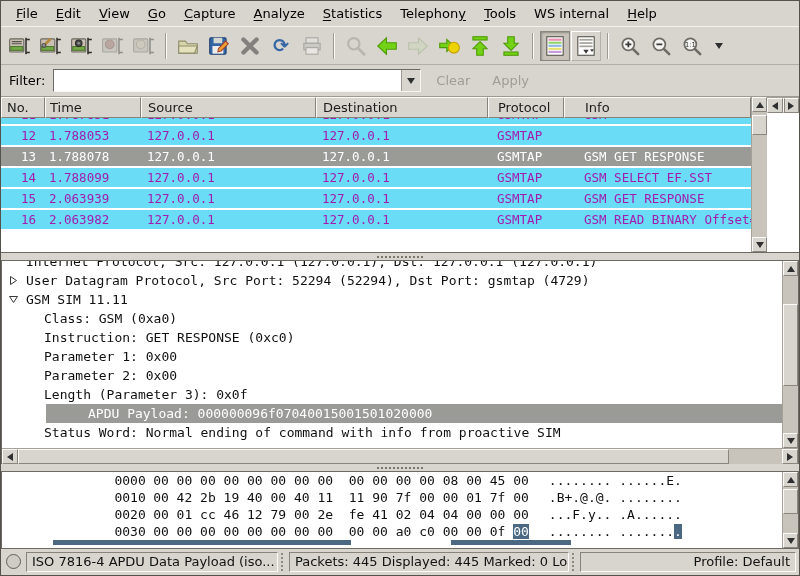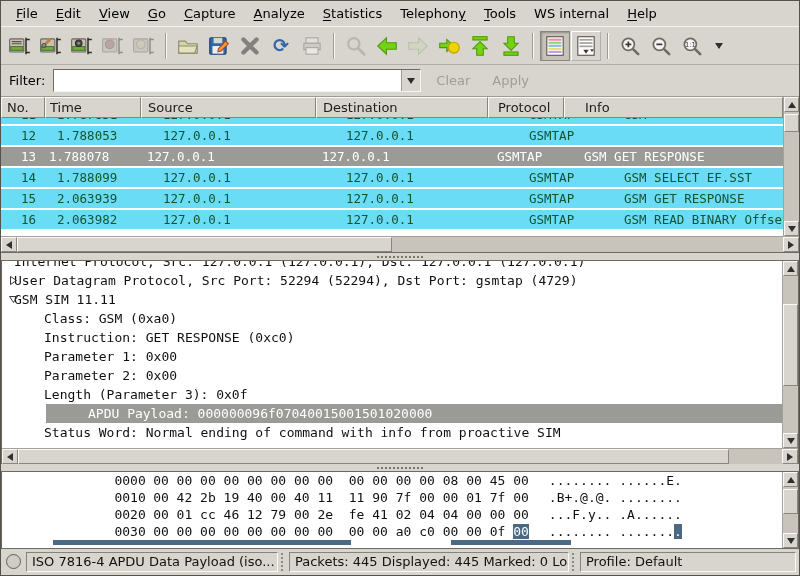--- a/index.html
+++ b/index.html
@@ -44,67 +44,67 @@
   .vscroll { width:16px; display:flex; flex-direction:column; background:#c8c4bc; border-left:1px solid #a5a198; flex:none; }
   .vscroll .sbtn { height:15px; }
   .vtrack { flex:1; position:relative; }
   .vthumb { position:absolute; left:0; right:0; background:#d8d5ce; border:1px solid; border-color:#fbfaf8 #8a867e #8a867e #fbfaf8; }
   .hscroll { height:16px; display:flex; background:#c8c4bc; border-top:1px solid #a5a198; flex:none; }
   .hscroll .sbtn { width:16px; }
   .htrack { flex:1; position:relative; }
   .hthumb { position:absolute; top:0; bottom:0; background:#d8d5ce; border:1px solid; border-color:#fbfaf8 #8a867e #8a867e #fbfaf8; }
 
   
-  .list-pane { height:156px; display:flex; flex-direction:column; background:#fff; border-bottom:1px solid #6e6a63; }
+  .list-pane { height:156px; display:flex; flex-direction:row; background:#fff; border-bottom:1px solid #6e6a63; }
   .lp-top { flex:1; display:flex; overflow:hidden; }
   .lp-left { flex:1; display:flex; flex-direction:column; overflow:hidden; }
   .lp-header { height:21px; display:flex; flex:none; }
   .hcell { background:#d8d5ce; border:1px solid; border-color:#fbfaf8 #87837b #87837b #fbfaf8; padding:2px 5px; font-size:13px; color:#1c1c1c; overflow:hidden; white-space:nowrap; }
   .rows-viewport { flex:1; overflow:hidden; background:#fff; }
   .prow { height:19px; margin-bottom:2px; display:flex; align-items:center; font:12.5px "DejaVu Sans Mono", monospace; white-space:nowrap; }
-  .prow.cyan { background:#6adcf6; color:#14532d;gap:8px; }
+  .prow.cyan { background:#6adcf6; color:#a21caf; }
   .prow.selected { background:#9a9a96; color:#fff; }
   .prow.clipped { margin-top:-13px; }
   .c-no    { width:44px;  text-align:right; padding-right:9px; flex:none; }
   .c-time  { width:96px;  padding-left:4px; flex:none; }
   .c-src   { width:175px; padding-left:6px; flex:none; }
   .c-dst   { width:172px; padding-left:6px; flex:none; }
   .c-proto { width:76px;  padding-left:9px; flex:none; }
   .c-info  { flex:1; padding-left:20px; overflow:hidden; }
 
   
   .splitter { height:7px; display:flex; align-items:center; justify-content:center; background:#d8d5ce; }
   .grip { width:46px; border-top:2px dotted #7a766d; }
 
   
   .details-pane { height:204px; display:flex; flex-direction:column; background:#fff; border:1px solid #6e6a63; border-bottom:none; }
   .dp-top { flex:1; display:flex; overflow:hidden; }
   .dp-lines { flex:1; overflow:hidden; font:13px "DejaVu Sans Mono", monospace; color:#101010; }
-  .dline { height:19px; line-height:19px; position:relative; padding-left:12px; white-space:nowrap; }
+  .dline { height:19px; line-height:19px; position:relative; padding-left:24px; white-space:nowrap; }
   .dline.child { padding-left:42px; }
   .dline.clip { margin-top:-9px; }
   .dline.selected { background:#9a9a96; color:#fff;margin-left:44px; }
   .expander { position:absolute; left:7px; top:5px; width:9px; height:9px; }
 
   
   .hex-pane { height:77px; display:flex; background:#fff; border:1px solid #6e6a63; border-bottom:none; overflow:hidden; }
   .hex-lines { flex:1; overflow:hidden; padding-left:5px; font:13px "DejaVu Sans Mono", monospace; color:#101010;text-align:center; }
   .hexrow { height:17px; line-height:17px; white-space:pre; }
   .hx-off { display:inline-block; width:46px; }
   .hx-sel { background:#4b6983; color:#fff; }
   .hx-ascii { margin-left:20px; }
   .partial-sel-row { height:5px; position:relative; }
   .psel { position:absolute; top:0; height:5px; background:#4b6983; }
   .psel.hexpart { left:46px; width:298px; }
   .psel.asciipart { left:444px; width:120px; }
 
   
   .statusbar { height:26px; display:flex; align-items:center; gap:3px; padding:2px 3px; background:#d8d5ce; border-top:1px solid #6e6a63; }
   .expert-dot { width:15px; height:15px; border-radius:50%; border:1.5px solid #61605c; background:#cfccc5; flex:none; margin:0 2px; }
-  .sb-box { height:20px; border:1px solid; border-color:#87837b #fbfaf8 #fbfaf8 #87837b; padding:1px 5px; white-space:nowrap; overflow:hidden; color:#111; }
+  .sb-box { height:20px; border:1px solid; border-color:#87837b #fbfaf8 #fbfaf8 #87837b; padding:1px 5px; white-space:nowrap; overflow:hidden; color:#111;text-align:right; }
   .sb-grip { width:5px; height:18px; border-left:2px dotted #8d897f; flex:none; }
   .sb-field { width:252px; flex:none; }
   .sb-packets { width:280px; flex:none; }
   .sb-profile { flex:1; }
 </style>
 </head>
 <body>
 
 <div class="window">
 

